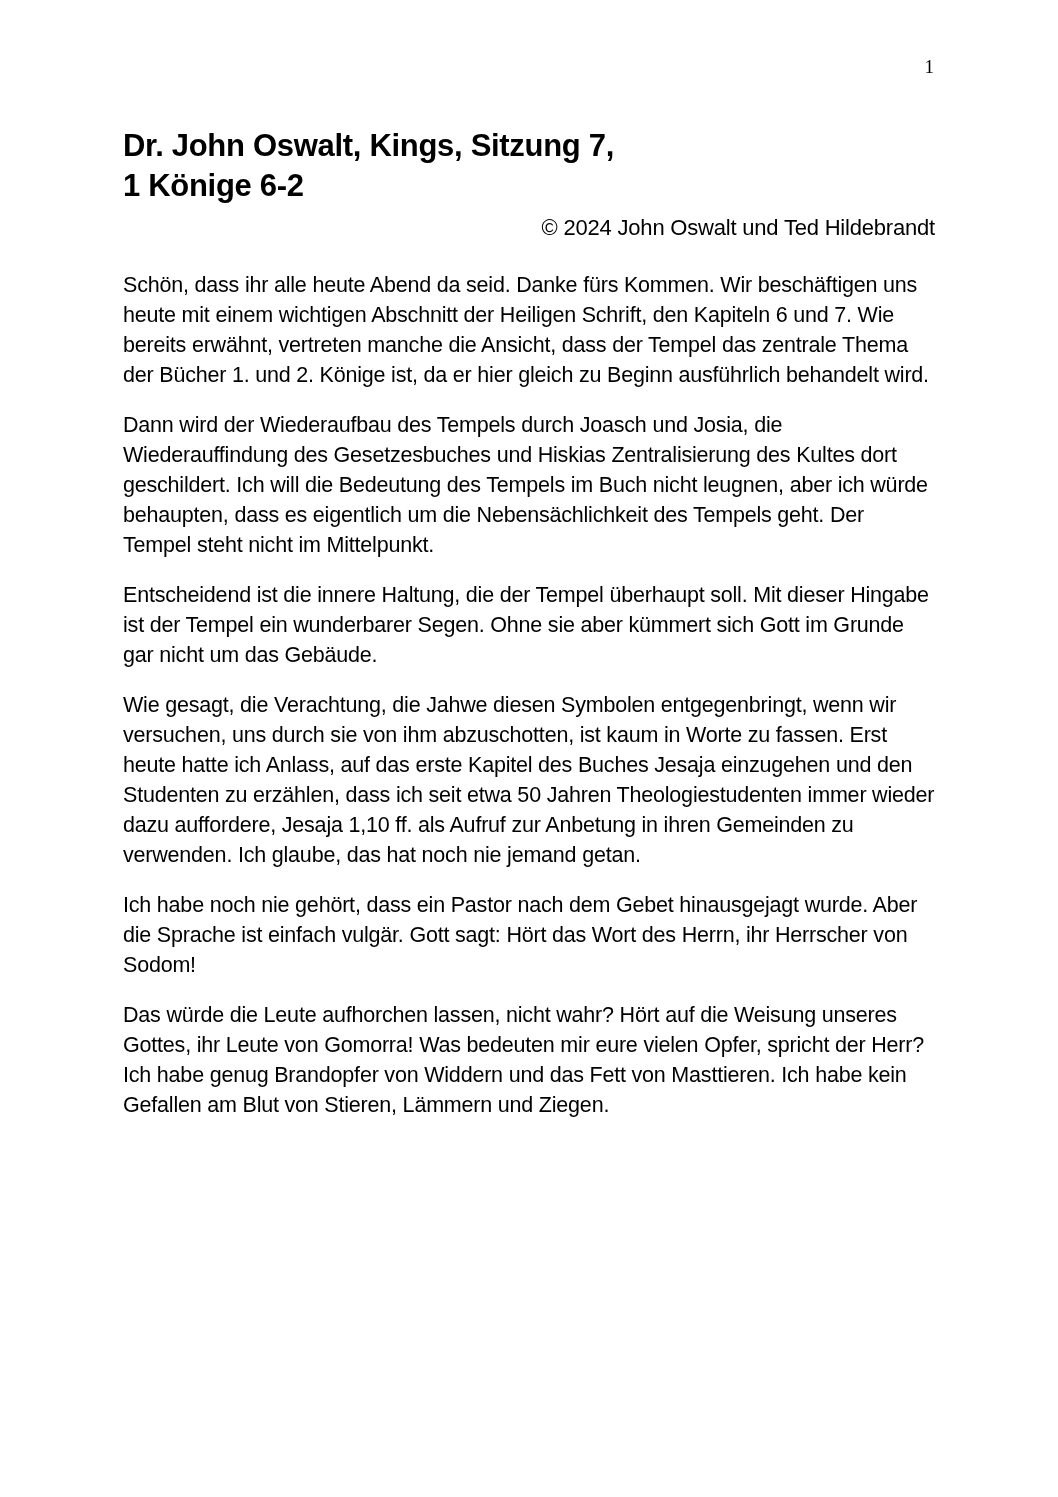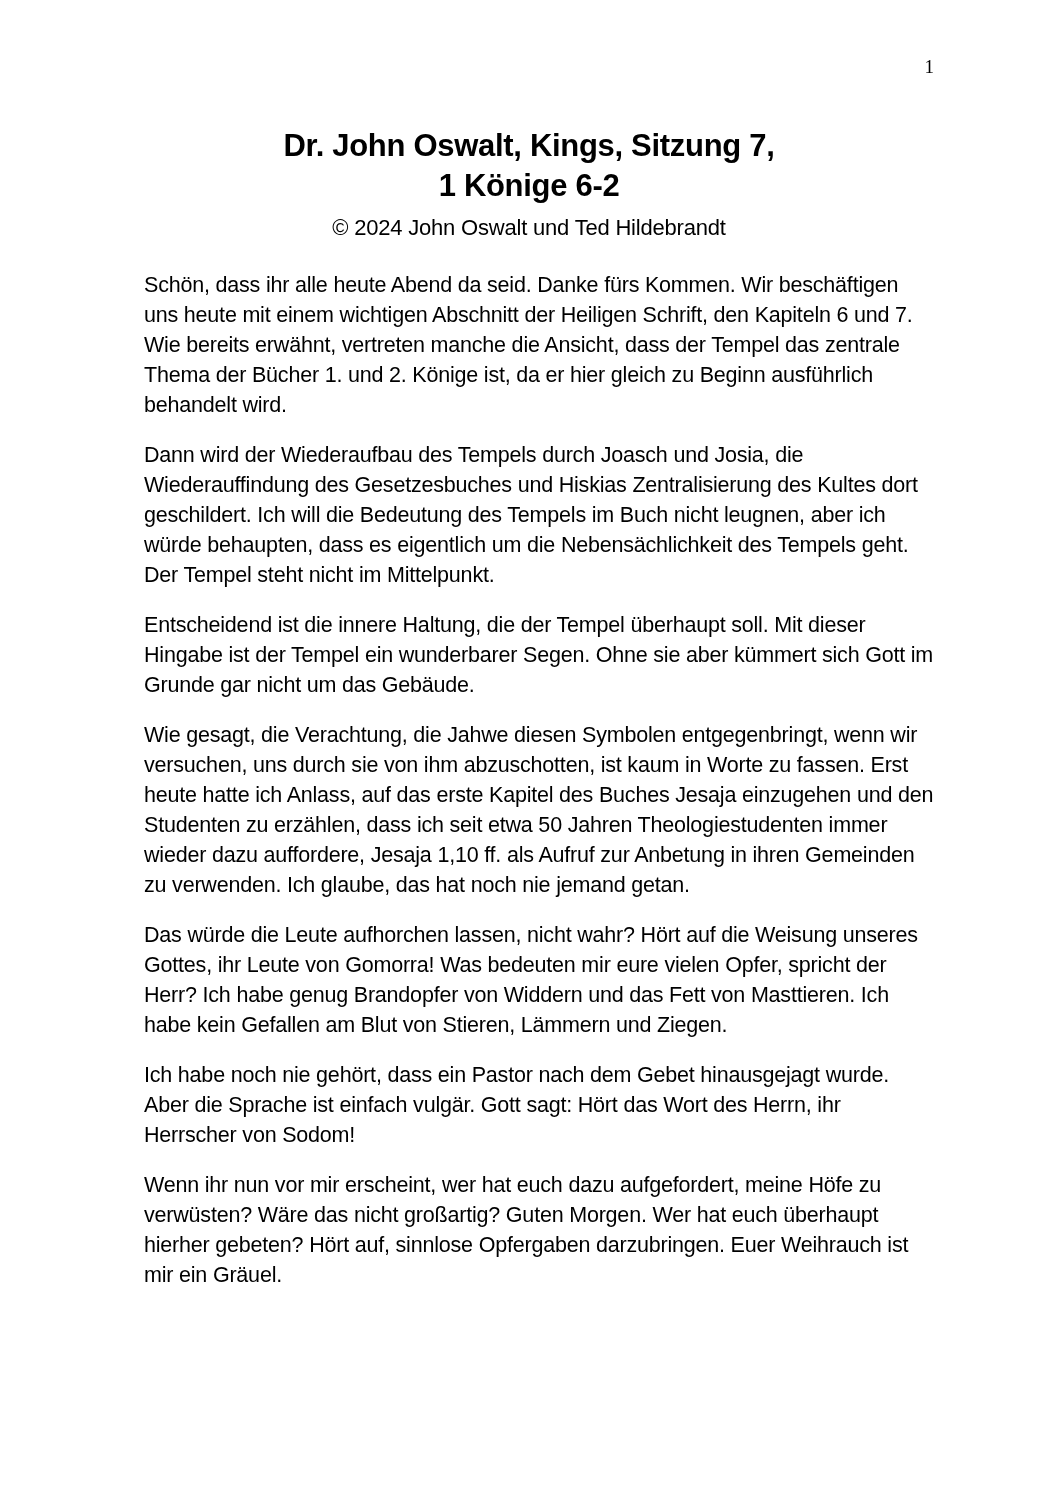--- a/index.html
+++ b/index.html
@@ -25,37 +25,35 @@
     font-family: "Liberation Serif", "DejaVu Serif", serif;
     font-size: 19px;
     line-height: 22px;
     color: #000000;
   }
   .doc {
     padding: 126px 123px 0 123px; 
   }
   .doc-title {
     margin: 0;
-    text-align: center;
     font-size: 31px;
     font-weight: 700;
     line-height: 40px;
     letter-spacing: -0.3px;
   }
   .doc-subtitle {
     margin: 7px 0 0 0;
-    text-align: center;
+    text-align: right;
     font-size: 22px;
     font-weight: 400;
     line-height: 30px;
     letter-spacing: -0.2px;
   }
   .body-text {
     margin-top: 27px;
-    margin-left: 21px;
   }
   .body-text p {
     margin: 0 0 20px 0;
     font-size: 21.5px;
     line-height: 30px;
     letter-spacing: -0.2px;
     text-align: left;
   }
 </style>
 </head>
@@ -72,19 +70,18 @@
       <div>1 Könige 6-2</div>
     </h1>
 
     <div class="doc-subtitle">© 2024 John Oswalt und Ted Hildebrandt</div>
 
     <div class="body-text">
       <p>Schön, dass ihr alle heute Abend da seid. Danke fürs Kommen. Wir beschäftigen uns heute mit einem wichtigen Abschnitt der Heiligen Schrift, den Kapiteln 6 und 7. Wie bereits erwähnt, vertreten manche die Ansicht, dass der Tempel das zentrale Thema der Bücher 1. und 2. Könige ist, da er hier gleich zu Beginn ausführlich behandelt wird.</p>
       <p>Dann wird der Wiederaufbau des Tempels durch Joasch und Josia, die Wiederauffindung des Gesetzesbuches und Hiskias Zentralisierung des Kultes dort geschildert. Ich will die Bedeutung des Tempels im Buch nicht leugnen, aber ich würde behaupten, dass es eigentlich um die Nebensächlichkeit des Tempels geht. Der Tempel steht nicht im Mittelpunkt.</p>
       <p>Entscheidend ist die innere Haltung, die der Tempel überhaupt soll. Mit dieser Hingabe ist der Tempel ein wunderbarer Segen. Ohne sie aber kümmert sich Gott im Grunde gar nicht um das Gebäude.</p>
       <p>Wie gesagt, die Verachtung, die Jahwe diesen Symbolen entgegenbringt, wenn wir versuchen, uns durch sie von ihm abzuschotten, ist kaum in Worte zu fassen. Erst heute hatte ich Anlass, auf das erste Kapitel des Buches Jesaja einzugehen und den Studenten zu erzählen, dass ich seit etwa 50 Jahren Theologiestudenten immer wieder dazu auffordere, Jesaja 1,10 ff. als Aufruf zur Anbetung in ihren Gemeinden zu verwenden. Ich glaube, das hat noch nie jemand getan.</p>
+      <p>Ich habe noch nie gehört, dass ein Pastor nach dem Gebet hinausgejagt wurde. Aber die Sprache ist einfach vulgär. Gott sagt: Hört das Wort des Herrn, ihr Herrscher von Sodom!</p>
       <p>Das würde die Leute aufhorchen lassen, nicht wahr? Hört auf die Weisung unseres Gottes, ihr Leute von Gomorra! Was bedeuten mir eure vielen Opfer, spricht der Herr? Ich habe genug Brandopfer von Widdern und das Fett von Masttieren. Ich habe kein Gefallen am Blut von Stieren, Lämmern und Ziegen.</p>
-      <p>Ich habe noch nie gehört, dass ein Pastor nach dem Gebet hinausgejagt wurde. Aber die Sprache ist einfach vulgär. Gott sagt: Hört das Wort des Herrn, ihr Herrscher von Sodom!</p>
-      <p>Wenn ihr nun vor mir erscheint, wer hat euch dazu aufgefordert, meine Höfe zu verwüsten? Wäre das nicht großartig? Guten Morgen. Wer hat euch überhaupt hierher gebeten? Hört auf, sinnlose Opfergaben darzubringen. Euer Weihrauch ist mir ein Gräuel.</p>
     </div>
 
   </div>
 </div>
 
 </body></html>

